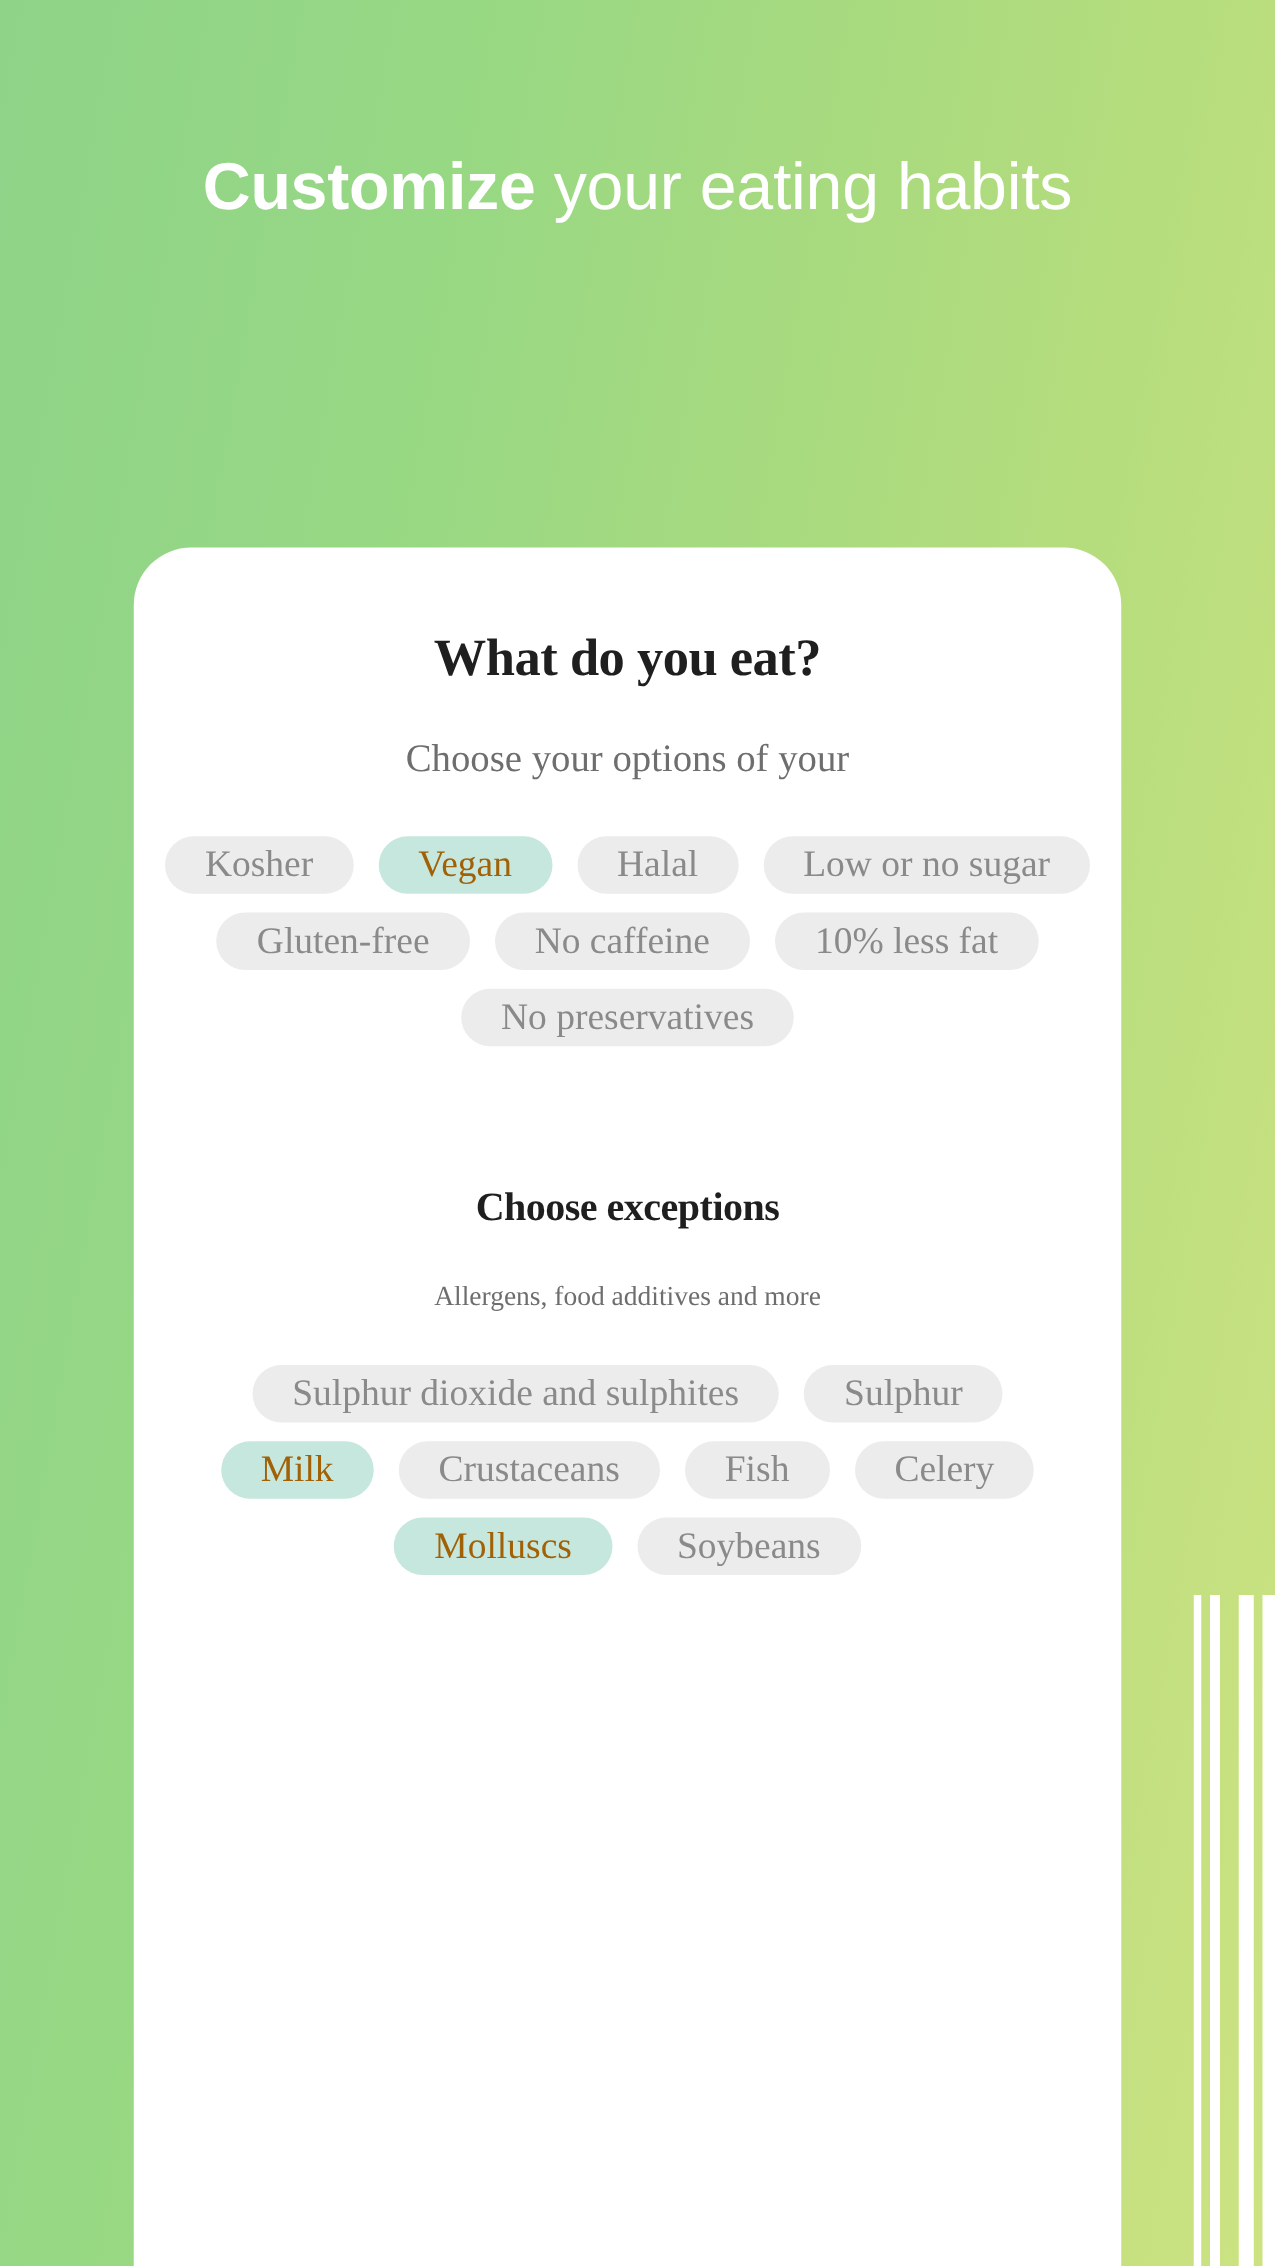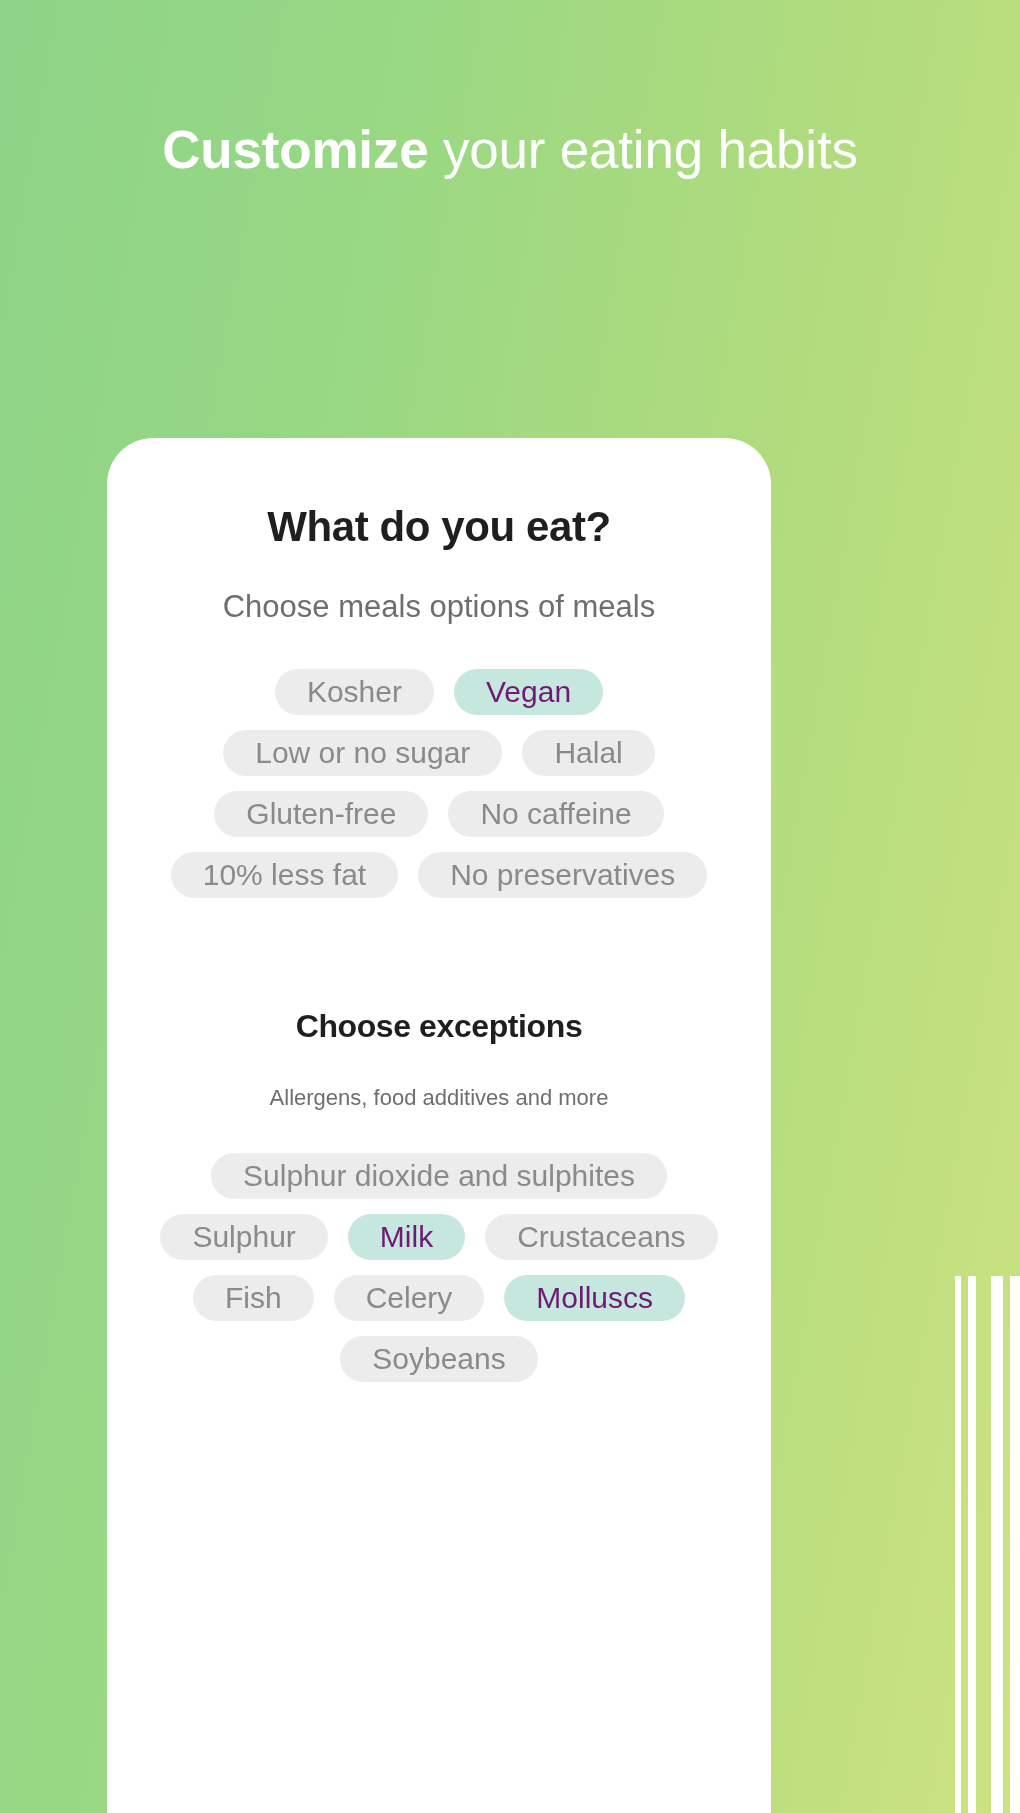--- a/index.html
+++ b/index.html
@@ -45,26 +45,27 @@
     letter-spacing:-0.2px;
     padding:0 120px;
   }
   .headline .strong { font-weight:700; }
 
   
   .card {
     position:absolute;
     left:107px;
     top:438px;
-    width:664px;
+    width:790px;
     height:1375px;
     background:#ffffff;
     border-radius:46px 46px 0 0;
     overflow:hidden;
     padding:0 24px;
+    font-family:Liberation Serif, serif;
   }
 
   .sec-title {
     text-align:center;
     color:#1f1f1f;
     font-weight:700;
     letter-spacing:-0.4px;
   }
   .sec-sub {
     text-align:center;
@@ -96,46 +97,46 @@
     font-size:30px;
     line-height:1;
     padding:8px 32px;
     white-space:nowrap;
     border:none;
     font-family:inherit;
     cursor:pointer;
   }
   .chip.selected {
     background:#c6e7de;
-    color:#701a75;
+    color:#a16207;
   }
 </style>
 </head>
 <body>
 
 <div id="stage">
 
   <div class="stripes">
     <div class="stripe s1"></div>
     <div class="stripe s2"></div>
     <div class="stripe s3"></div>
     <div class="stripe s4"></div>
   </div>
 
   <h1 class="headline"><span class="strong">Customize</span><span> your eating habits</span></h1>
 
   <div class="card">
 
     <h2 class="sec-title" id="eat-title">What do you eat?</h2>
-    <p class="sec-sub" id="eat-sub">Choose meals options of meals</p>
+    <p class="sec-sub" id="eat-sub">Choose your options of your</p>
     <div class="chips" id="eat-chips">
         <button class="chip">Kosher</button>
         <button class="chip selected">Vegan</button>
+        <button class="chip">Halal</button>
         <button class="chip">Low or no sugar</button>
-        <button class="chip">Halal</button>
         <button class="chip">Gluten-free</button>
         <button class="chip">No caffeine</button>
         <button class="chip">10% less fat</button>
         <button class="chip">No preservatives</button>
       </div>
 
     <h2 class="sec-title" id="exc-title">Choose exceptions</h2>
     <p class="sec-sub" id="exc-sub">Allergens, food additives and more</p>
     <div class="chips" id="exc-chips">
         <button class="chip">Sulphur dioxide and sulphites</button>

